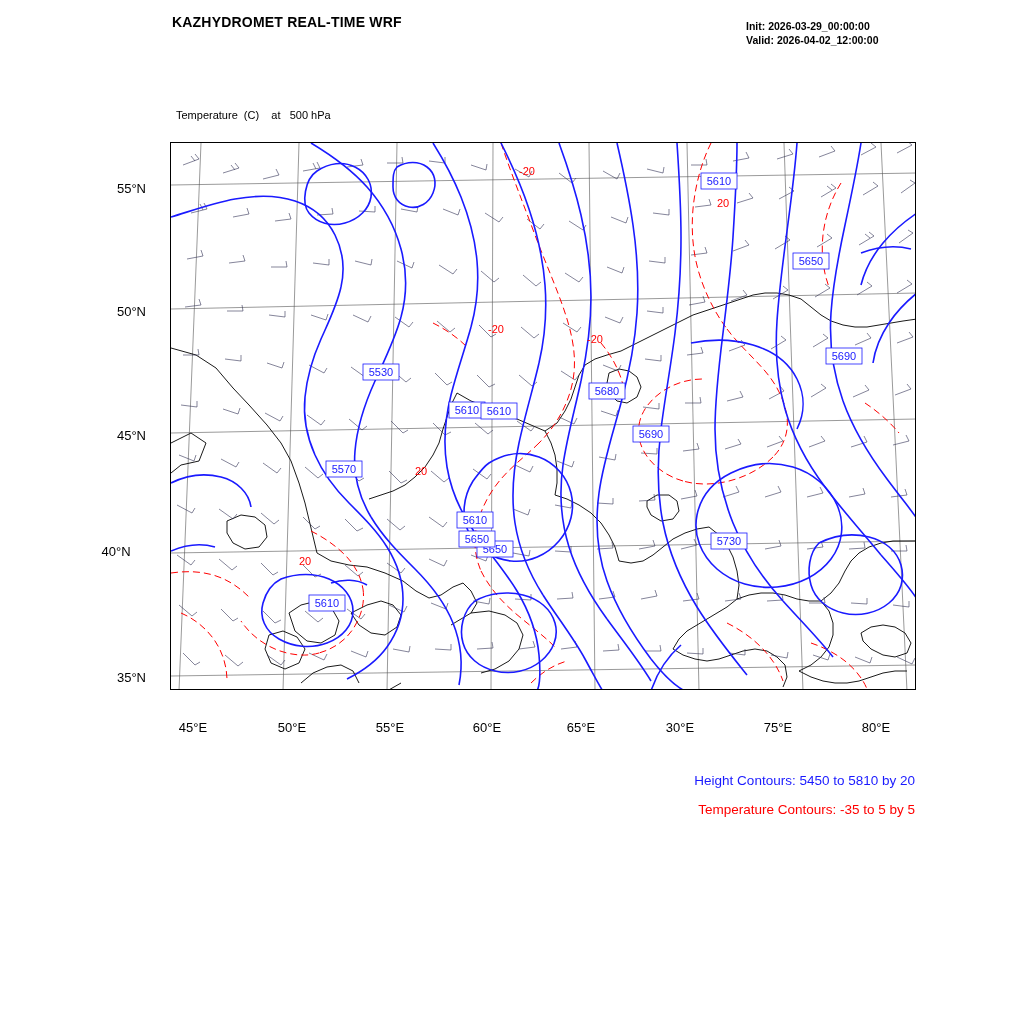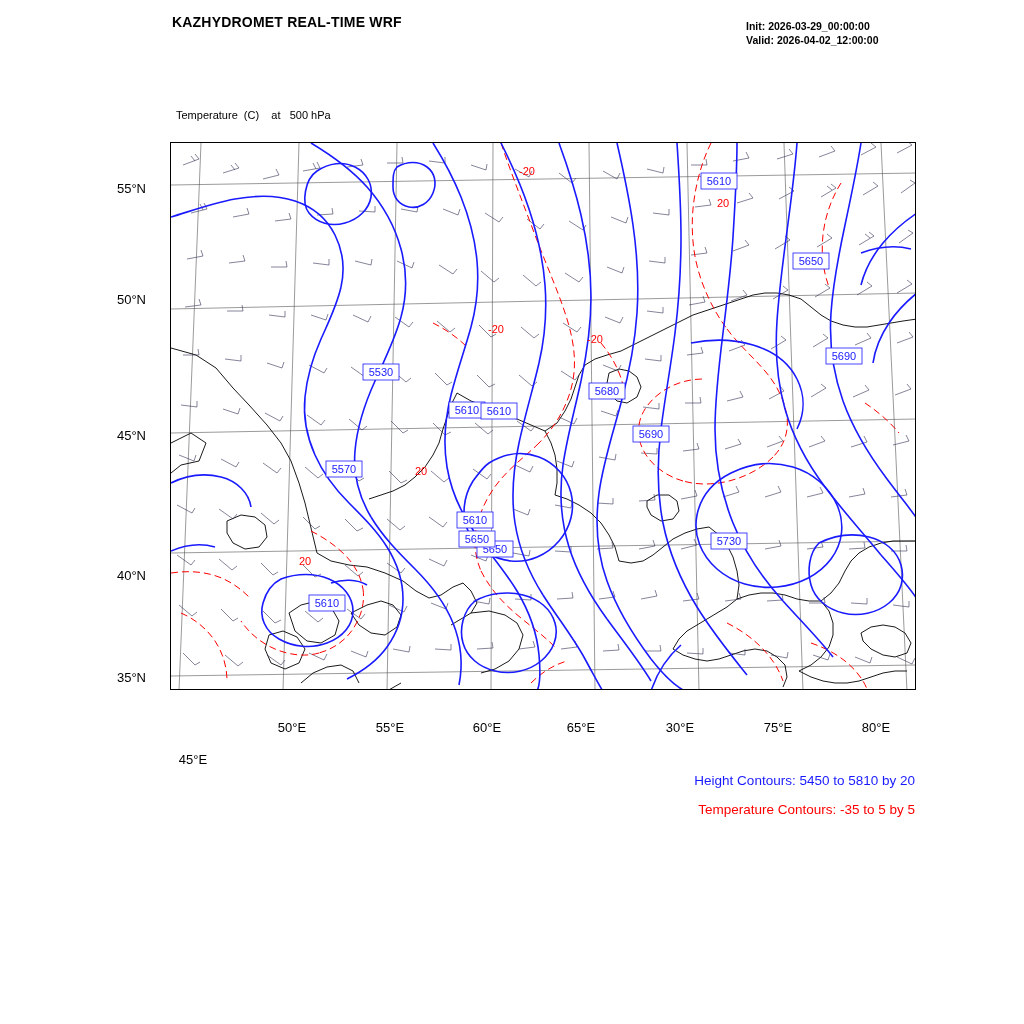--- a/index.html
+++ b/index.html
@@ -98,26 +98,26 @@
   <div>Valid: 2026-04-02_12:00:00</div>
 </div>
 
 <div class="varlist">
   <div>Temperature  (C)    at   500 hPa</div>
   <div>Height  (m)     at   500 hPa</div>
   <div>Wind  (m/s)     at   500 hPa</div>
 </div>
 
 <div class="ylabel" style="left:86px; top:181px;">55°N</div>
-<div class="ylabel" style="left:86px; top:292px;text-align:right;">50°N</div>
+<div class="ylabel" style="left:86px; top:304px;text-align:right;">50°N</div>
 <div class="ylabel" style="left:86px; top:428px;">45°N</div>
-<div class="ylabel" style="left:86px; top:568px;">40°N</div>
+<div class="ylabel" style="left:86px; top:544px;text-align:center;">40°N</div>
 <div class="ylabel" style="left:86px; top:670px;text-align:right;">35°N</div>
 
-<div class="xlabel" style="left:163px; top:720px;margin-top:32px;">45°E</div>
+<div class="xlabel" style="left:163px; top:720px;">45°E</div>
 <div class="xlabel" style="left:262px; top:720px;">50°E</div>
 <div class="xlabel" style="left:360px; top:720px;">55°E</div>
 <div class="xlabel" style="left:457px; top:720px;">60°E</div>
 <div class="xlabel" style="left:551px; top:720px;">65°E</div>
 <div class="xlabel" style="left:650px; top:720px;">30°E</div>
 <div class="xlabel" style="left:748px; top:720px;">75°E</div>
 <div class="xlabel" style="left:846px; top:720px;text-align:center;">80°E</div>
 
 <div class="legend h">Height Contours: 5450 to 5810 by 20</div>
 <div class="legend t">Temperature Contours: -35 to 5 by 5</div>

